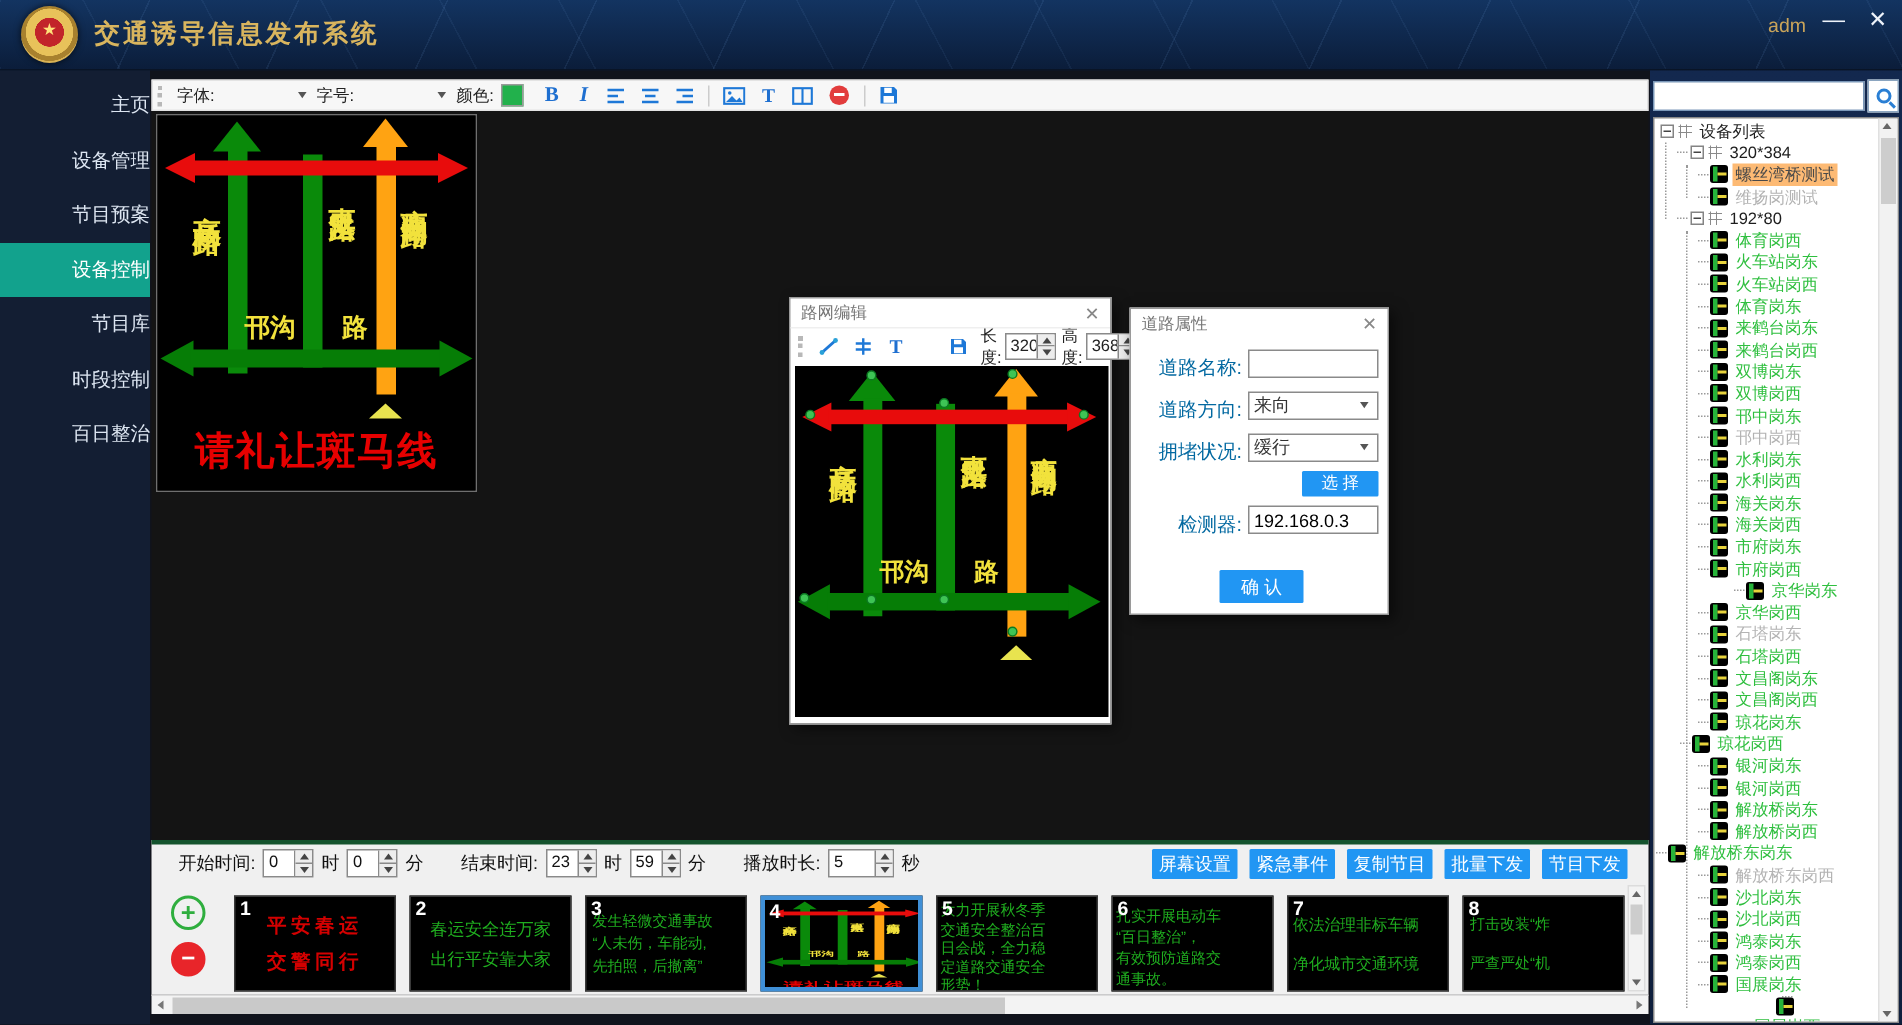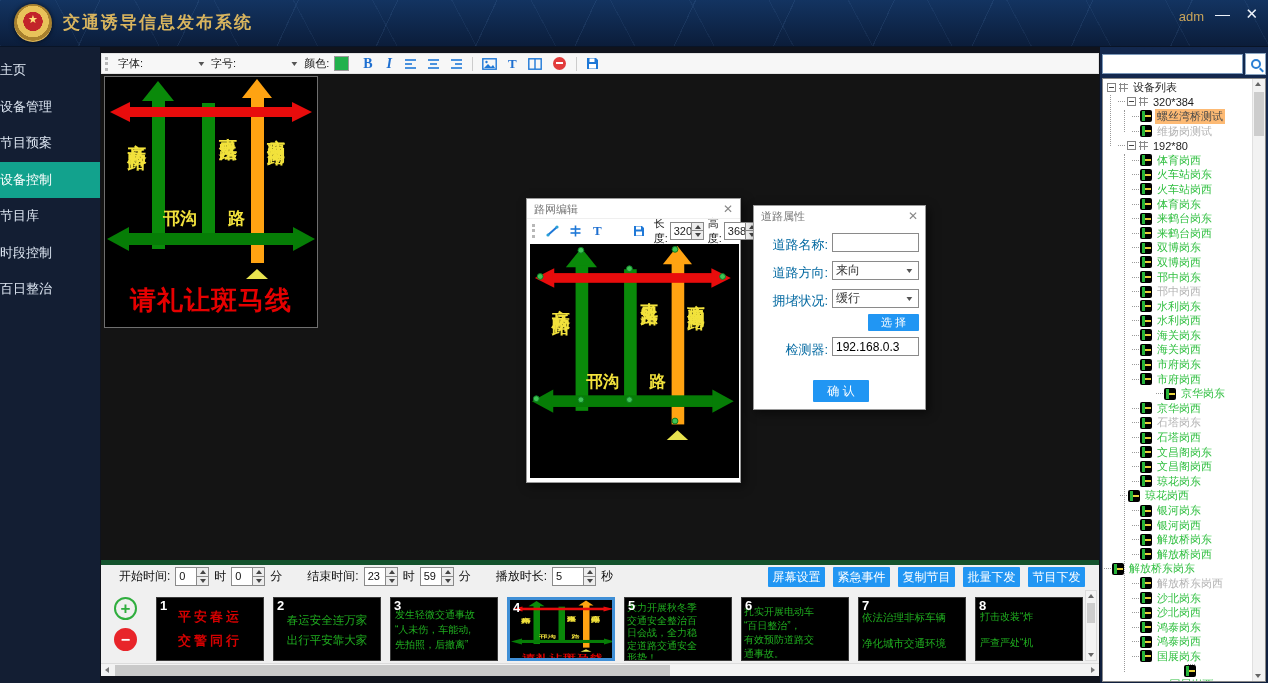--- a/index.html
+++ b/index.html
@@ -16,21 +16,21 @@
     background:radial-gradient(circle at 50% 46%,#c2242a 0 34%,#e8c25a 35% 56%,#a8812e 57% 68%,#d9b253 69% 100%);
     box-shadow:0 0 5px rgba(0,0,0,.7);}
   .badge::after{content:"★";position:absolute;left:0;right:0;top:9px;text-align:center;font-size:11px;color:#ffe27a;}
   .app-title{position:absolute;left:63px;top:0;line-height:46px;color:#d9b55e;font-size:17px;font-weight:bold;letter-spacing:2px;}
   .user{position:absolute;right:64px;top:1px;line-height:32px;color:#c9a45a;font-size:13px;}
   .win-btn{position:absolute;top:0;line-height:28px;color:#eef3fa;font-size:15px;cursor:pointer;}
   .win-min{right:38px;} .win-close{right:10px;}
 
   
   .sidebar{position:absolute;left:0;top:47px;bottom:0;width:100px;background:#131e33;padding-top:5px;}
-  .side-item{height:36.5px;line-height:36.5px;text-align:left;color:#dde6f2;font-size:13px;cursor:pointer;}
+  .side-item{height:36.5px;line-height:36.5px;text-align:right;color:#dde6f2;font-size:13px;cursor:pointer;}
   .side-item.active{background:#12a28d;color:#fff;}
 
   
   .main{position:absolute;left:100px;top:47px;width:1000px;bottom:0;background:#10131c;}
 
   .toolbar{position:absolute;left:1px;top:6px;right:1px;height:21px;background:#f7f7f7;
     display:flex;align-items:center;font-size:11px;color:#222;border:1px solid #e3e3e3;}
   .grip{width:0;height:14px;border-left:3px dotted #b8b8b8;margin:0 6px 0 3px;}
   .tb-label{margin:0 2px 0 4px;}
   .combo{width:62px;height:16px;display:inline-flex;align-items:center;justify-content:flex-end;cursor:pointer;}
@@ -94,21 +94,21 @@
   .dlg-props{left:652px;top:131px;width:173px;height:205px;}
   .fld-label{position:absolute;left:4px;width:70px;text-align:right;font-size:13px;color:#0369a1;}
   .fld-box{position:absolute;left:78px;width:87px;height:19px;border:1px solid #8a8a8a;background:#fff;font-size:12px;padding:1px 3px;}
   input.fld-box{outline:none;}
   .fld-select{display:flex;align-items:center;justify-content:space-between;cursor:pointer;}
   .btn-blue{background:#2196f3;color:#fff;border:none;font-size:11px;cursor:pointer;text-align:center;border-radius:1px;}
   .sel-btn{position:absolute;left:114px;top:108px;width:51px;height:17px;line-height:17px;}
   .ok-btn{position:absolute;left:59px;top:174px;width:56px;height:22px;line-height:22px;font-size:12px;}
 
   
-  .controls{position:absolute;left:1px;top:513px;right:1px;height:28px;background:#f0f0f0;border-top:5px solid #14532d;
+  .controls{position:absolute;left:1px;top:513px;right:1px;height:28px;background:#f0f0f0;border-top:3px solid #14532d;
     display:flex;align-items:center;font-size:12px;color:#111;padding-left:13px;}
   .ctl-label{margin:0 5px;}
   .controls .spin{height:19px;}
   .spin.wide{width:44px;}
   .gap{width:15px;flex:none;}
   .actions{margin-left:auto;display:flex;gap:8px;padding-right:14px;}
   .actions .btn-blue{width:57px;height:20px;line-height:20px;font-size:12px;}
 
   
   .playlist{position:absolute;left:1px;top:541px;right:1px;height:75px;background:#f0f0f0;}

